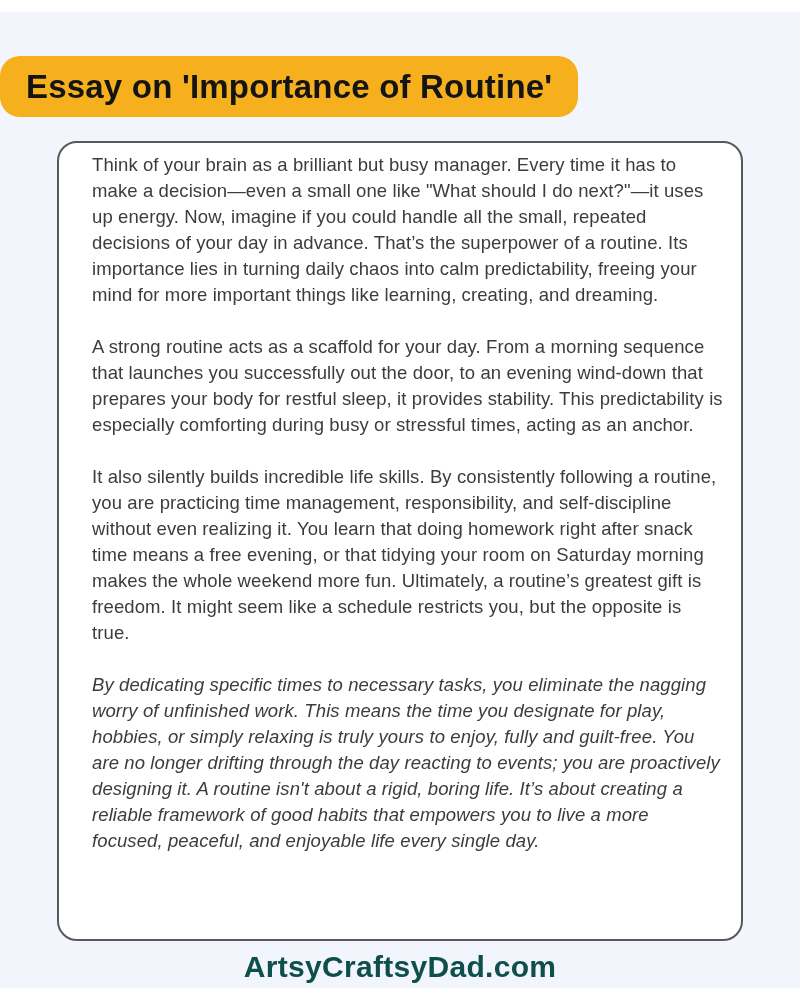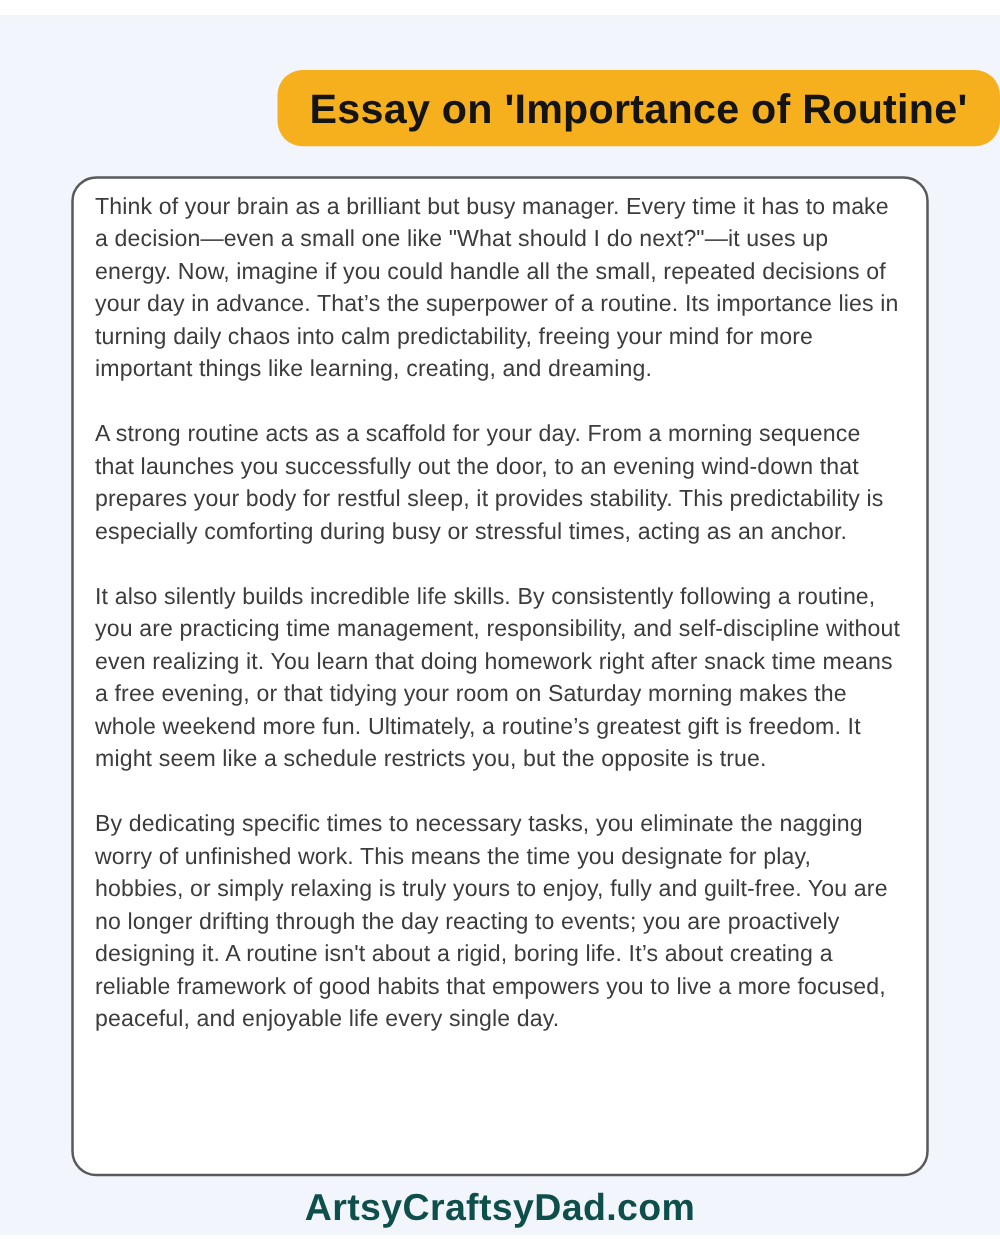--- a/index.html
+++ b/index.html
@@ -17,22 +17,21 @@
     height: 12px;
     background: #ffffff;
   }
   .page {
     height: 976px;
     background: #f2f5fc;
     box-sizing: border-box;
     padding-top: 44px;
   }
   .banner-wrap {
-    text-align: right;
-    padding-left: 22px;
+    text-align: left;
   }
   .banner {
     display: inline-block;
     background: #f7b01d;
     color: #141414;
     font-size: 33px;
     font-weight: 700;
     letter-spacing: 0.2px;
     line-height: 1.0;
     padding: 14px 26px;
@@ -42,28 +41,29 @@
     width: 686px;
     margin: 24px auto 0 auto;
     box-sizing: border-box;
     min-height: 800px;
     background: #ffffff;
     border: 2px solid #58595b;
     border-radius: 20px;
     padding: 9px 17px 6px 17px;
   }
   .card p {
-    margin: 0 0 26px 0;
+    margin: 0 0 26px 16px;
     font-size: 18.5px;
     line-height: 26px;
     color: #3c3c3c;
     letter-spacing: 0.1px;
   }
   .card p:last-child {
     margin-bottom: 0;
+    font-style: italic;
   }
   .footer {
     text-align: center;
     margin-top: 9px;
     font-size: 30px;
     font-weight: 700;
     color: #0e4f4b;
     letter-spacing: 0.3px;
   }
 </style>

